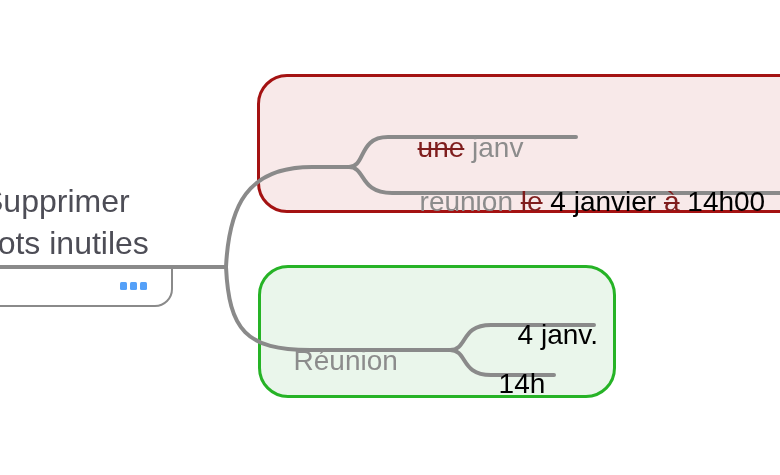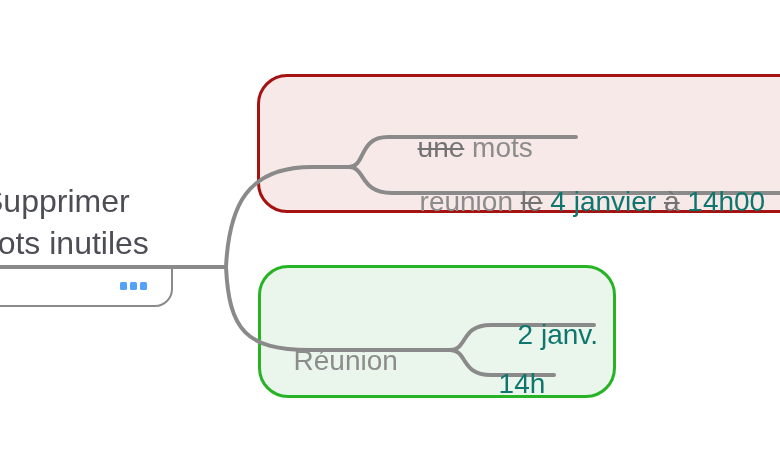--- a/index.html
+++ b/index.html
@@ -29,22 +29,22 @@
   .root-line{font-size:32px;color:#4d4d56;}
   .root-l1{left:-18px;top:185px;}
   .root-l2{left:-29px;top:227px;}
   .node{font-size:28px;color:#8c8c8c;}
   .apple-line{left:402px;top:106px;}
   .meeting-line{left:404px;top:160px;}
   .reunion-line{left:278px;top:319px;}
   .date-line{left:502px;top:293px;}
   .time-line{left:483px;top:342px;}
   .gray{color:#8c8c8c;}
-  .del{color:#737373;text-decoration:line-through;text-decoration-thickness:2px;}
-  .ins{color:#0f766e;}
+  .del{color:#7f1d1d;text-decoration:line-through;text-decoration-thickness:2px;}
+  .ins{color:#000000;}
 </style>
 </head>
 <body>
 
 <div class="bubble before"></div>
 <div class="bubble after"></div>
 
 <div class="root-details"></div>
 <div class="dots">
     <i></i>
@@ -59,28 +59,28 @@
   <path d="M 349 167 C 366 167 359 193 392 193 L 806 193"></path>
   <path d="M 226 267 C 229 330 246 350 310 350 L 450 350"></path>
   <path d="M 450 350 C 468 350 460 325 491 325 L 594 325"></path>
   <path d="M 450 350 C 468 350 460 375 491 375 L 554 375"></path>
 </svg>
 
 <div class="txt root-line root-l1">Supprimer</div>
 <div class="txt root-line root-l2">mots inutiles</div>
 
 <div class="txt node apple-line">
-  <span class="del">une</span><span class="gray"> mots</span>
+  <span class="del">une</span><span class="gray"> janv</span>
 </div>
 
 <div class="txt node meeting-line">
   <span class="gray">réunion </span><span class="del">le</span><span class="ins"> 4 janvier </span><span class="del">à</span><span class="ins"> 14h00</span>
 </div>
 
 <div class="txt node reunion-line">
   <span class="gray">Réunion</span>
 </div>
 <div class="txt node date-line">
-  <span class="ins">2 janv.</span>
+  <span class="ins">4 janv.</span>
 </div>
 <div class="txt node time-line">
   <span class="ins">14h</span>
 </div>
 
 </body></html>

